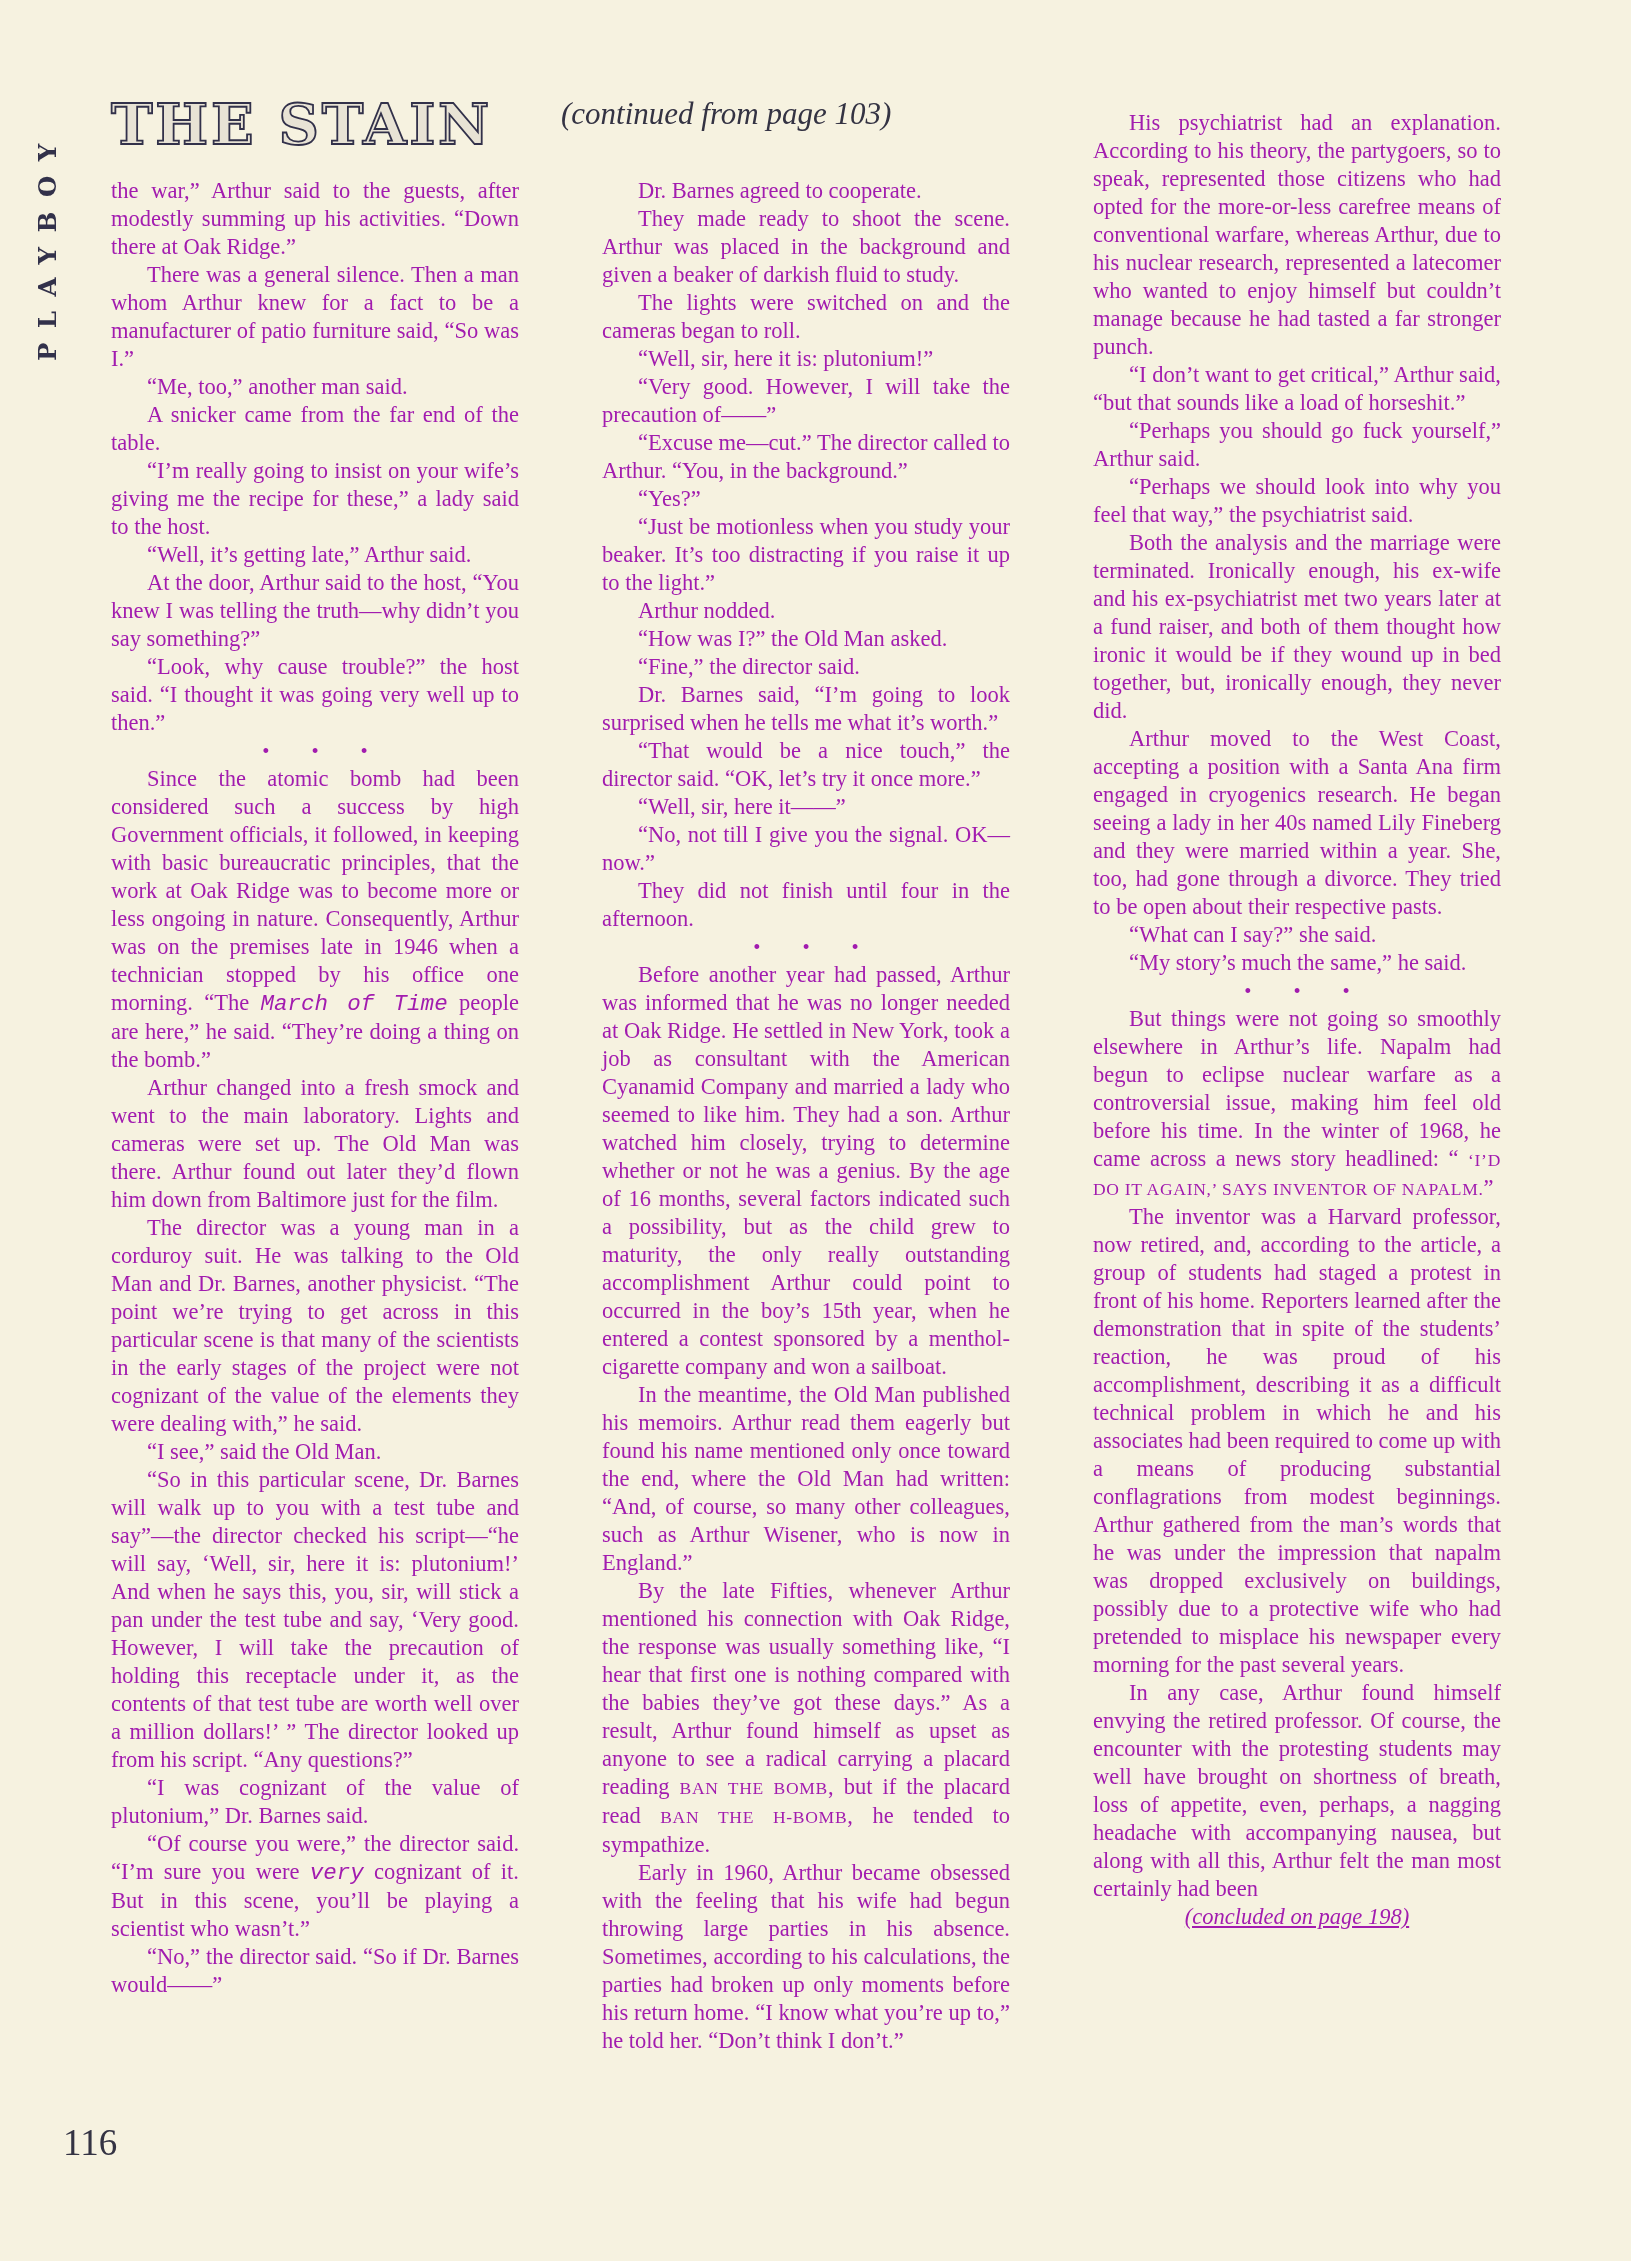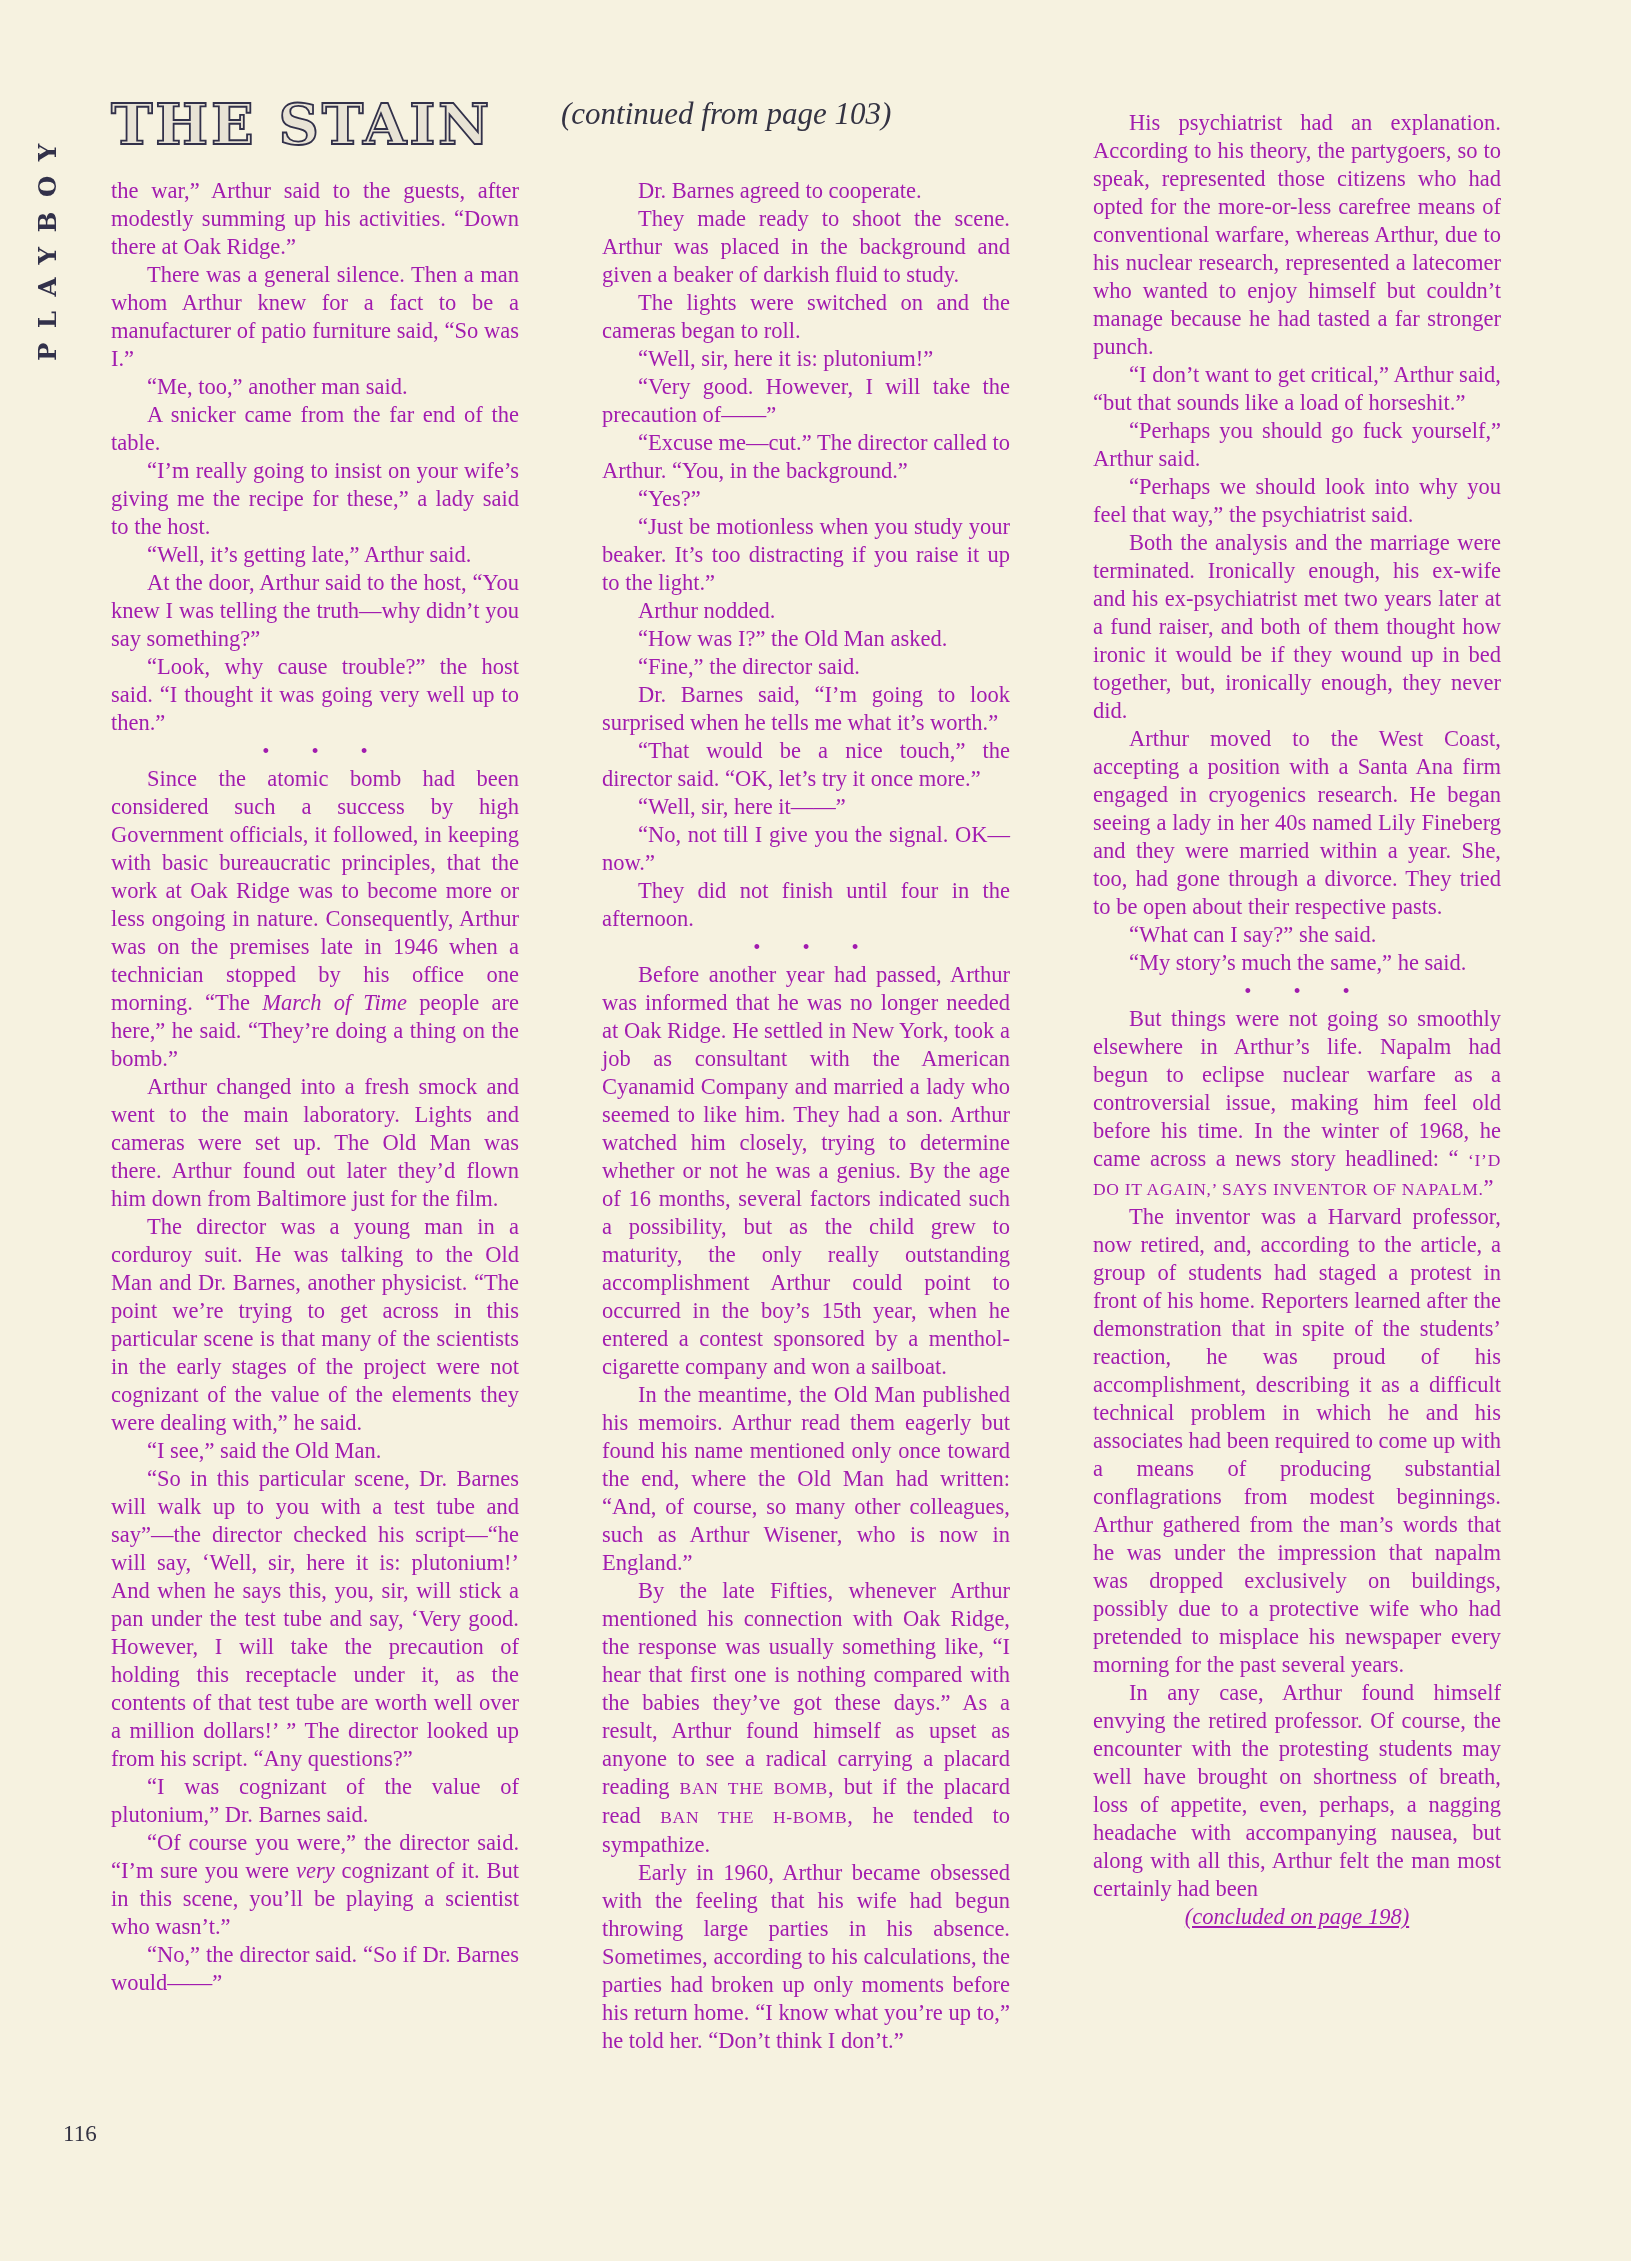--- a/index.html
+++ b/index.html
@@ -74,27 +74,27 @@
     font-style: italic;
     text-decoration: underline;
   }
   .sep {
     height: 28px;
     line-height: 28px;
     text-align: center;
     font-size: 20.5px;
   }
   .sep span { display: inline-block; margin: 0 21px; }
-  .it { font-style: italic; }
+  .it { font-style: italic; font-family: Liberation Mono, monospace; }
   .sc { font-size: 0.78em; letter-spacing: 0.7px; }
   .pageno {
     position: absolute;
     left: 63px;
     top: 2121px;
-    font-size: 23px;
+    font-size: 37px;
     color: #343343;
   }
 </style>
 </head>
 <body>
 
 <div class="page">
 
   <div class="spine">PLAYBOY</div>
 

